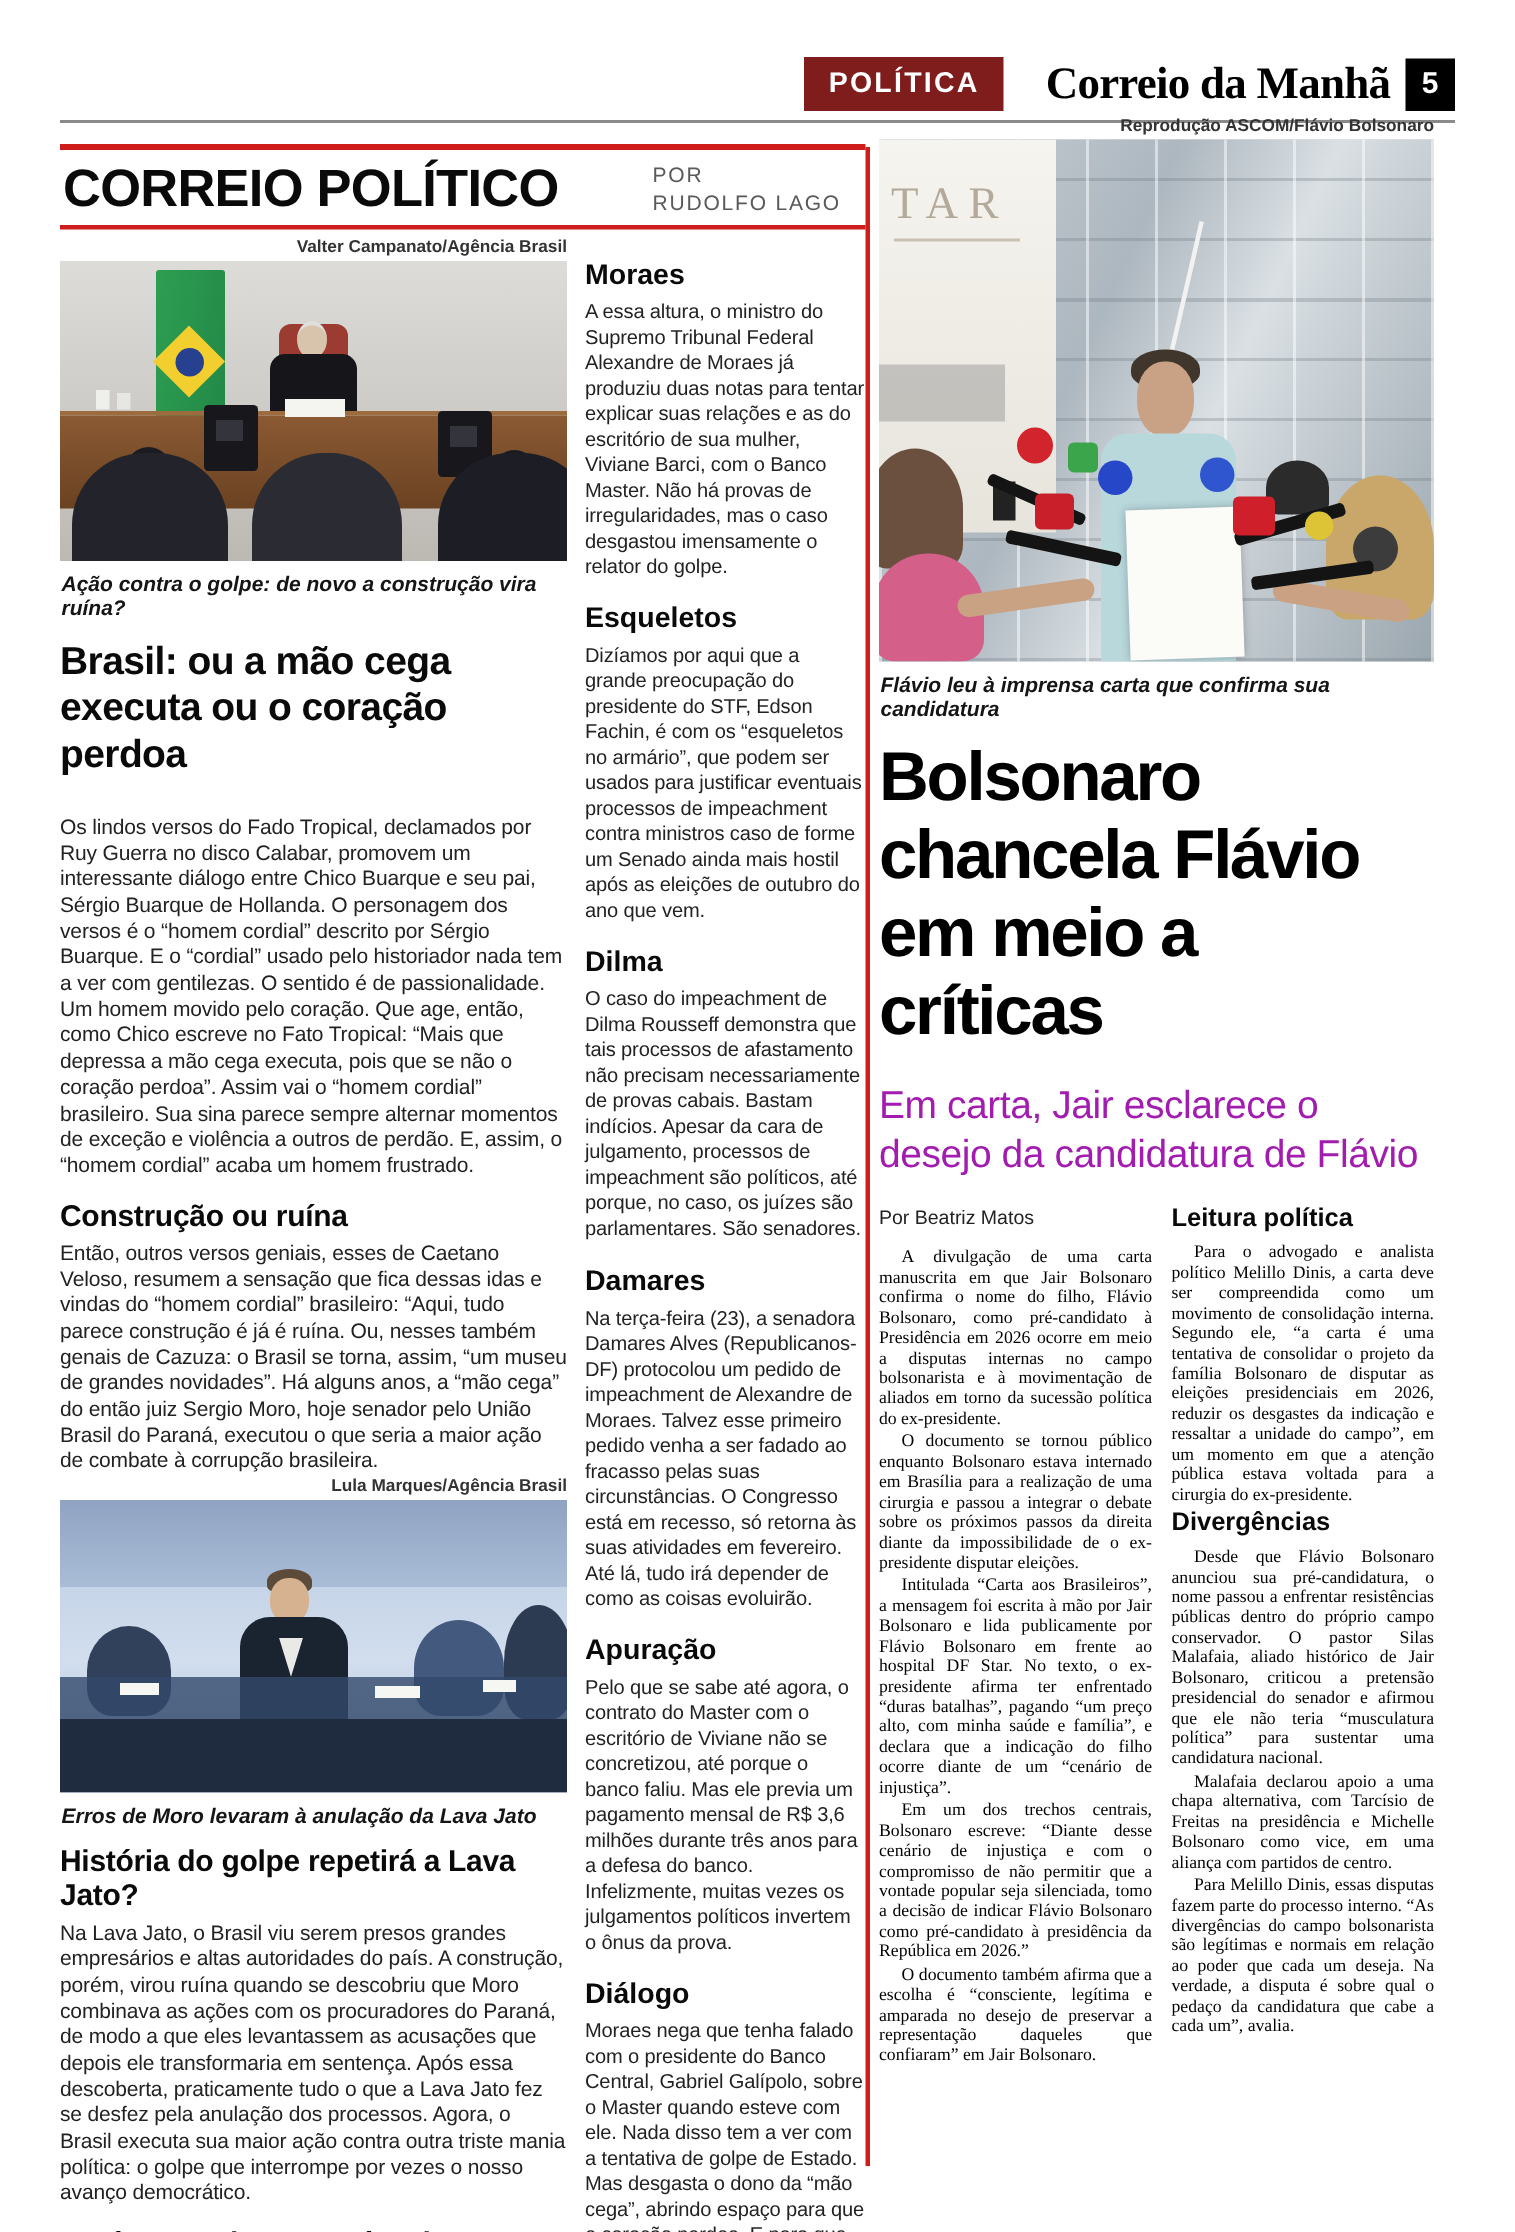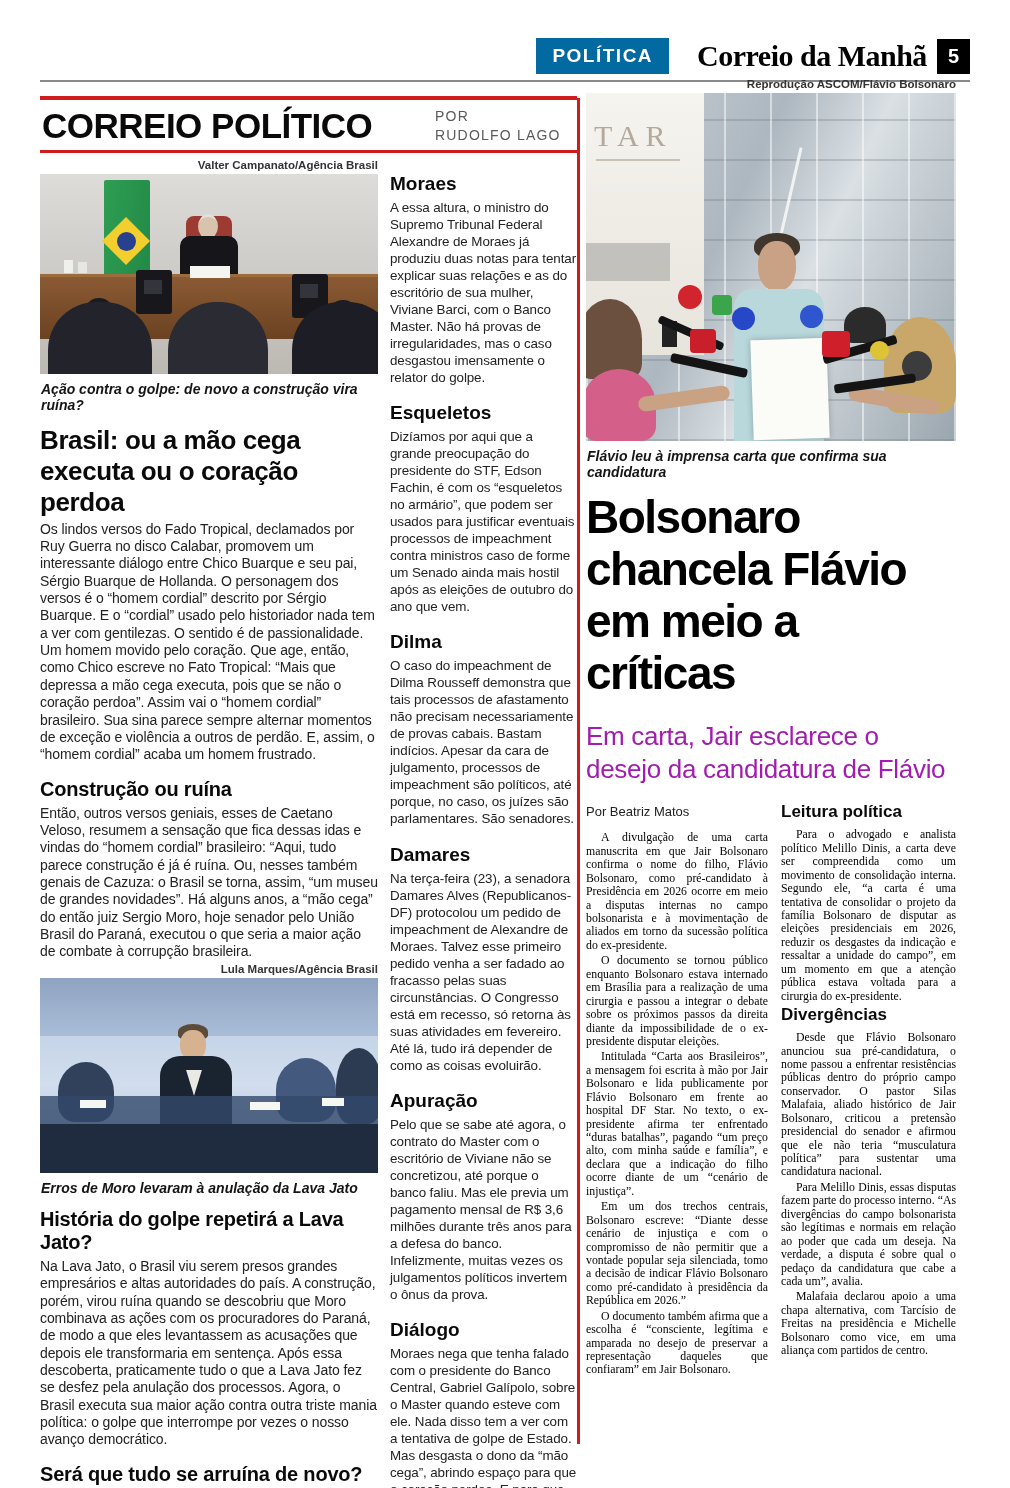--- a/index.html
+++ b/index.html
@@ -6,42 +6,42 @@
   body{
     width:1010px;height:1488px;position:relative;background:#fff;
     font-family:"Liberation Sans","DejaVu Sans",sans-serif;color:#111;
     overflow:hidden;-webkit-font-smoothing:antialiased;
   }
   .abs{position:absolute}
 
   
   #pageheader{position:absolute;left:40px;top:38px;width:930px;display:flex;align-items:center}
   .date{font-size:15px;color:#4a4a4a;letter-spacing:.2px}
-  .section-box{margin-left:auto;background:#0369a1;color:#fff;font-weight:700;font-size:19px;
+  .section-box{margin-left:auto;background:#7f1d1d;color:#fff;font-weight:700;font-size:19px;
     letter-spacing:1.5px;padding:7px 16px}
   .masthead{font-family:"Liberation Serif","DejaVu Serif",serif;font-weight:700;font-size:30px;
     color:#000;margin-left:28px;letter-spacing:-.5px}
   .pagenum-box{background:#000;color:#fff;font-weight:700;font-size:20px;padding:6px 11px;margin-left:10px}
   #header-rule{position:absolute;left:40px;top:80px;width:930px;height:2px;background:#8a8a8a}
 
   
   #left-zone{position:absolute;left:40px;top:96px;width:537px}
   .redbar{height:4px;background:#cf1d1d}
   .redbar.thin{height:3px}
   .cp-row{display:flex;align-items:center;padding:6px 2px 4px 2px}
   .cp-title{font-size:35px;font-weight:800;letter-spacing:-.5px;color:#0a0a0a}
   .cp-by{margin-left:auto;font-size:14px;color:#5a5a5a;letter-spacing:1.2px;line-height:1.35;
     text-transform:uppercase;width:140px}
   .left-cols{display:flex;gap:12px;min-height:1282px;margin-top:4px}
   .col-main{width:338px;flex:none}
   .col-notes{flex:1;min-width:0}
   .credit{font-size:11.5px;font-weight:700;color:#333;text-align:right;margin:2px 0 3px}
   .photo{position:relative;overflow:hidden;width:100%}
   .caption{font-style:italic;font-weight:600;font-size:14px;color:#151515;margin:7px 0 12px 1px}
-  .lh1{font-size:26px;font-weight:700;line-height:1.2;letter-spacing:-.4px;color:#0a0a0a;margin:2px 0 2px}
+  .lh1{font-size:26px;font-weight:700;line-height:1.2;letter-spacing:-.4px;color:#0a0a0a;margin:2px 0 24px}
   .bodytxt{font-size:14px;line-height:1.24;color:#222;letter-spacing:-.1px}
   .subhead{font-size:20px;font-weight:700;letter-spacing:-.2px;color:#0a0a0a;margin:14px 0 4px}
   .note-title{font-size:19px;font-weight:700;color:#0a0a0a;margin:16px 0 4px}
   .note-text{font-size:13.4px;line-height:1.27;color:#222;margin-bottom:13px;letter-spacing:-.1px}
   #red-vline{position:absolute;left:577px;top:98px;width:3px;height:1346px;background:#cf1d1d}
 
   
   #right-zone{position:absolute;left:586px;top:76px;width:370px}
   .r-headline{font-size:46px;font-weight:700;line-height:1.13;letter-spacing:-1.5px;color:#000;margin:10px 0 20px}
   .r-subhead{font-size:26px;font-weight:400;line-height:1.28;letter-spacing:-.3px;color:#a21caf;margin:0 0 16px}
@@ -256,17 +256,17 @@
       <p>O documento se tornou público enquanto Bolsonaro estava internado em Brasília para a realização de uma cirurgia e passou a integrar o debate sobre os próximos passos da direita diante da impossibilidade de o ex-presidente disputar eleições.</p>
       <p>Intitulada “Carta aos Brasileiros”, a mensagem foi escrita à mão por Jair Bolsonaro e lida publicamente por Flávio Bolsonaro em frente ao hospital DF Star. No texto, o ex-presidente afirma ter enfrentado “duras batalhas”, pagando “um preço alto, com minha saúde e família”, e declara que a indicação do filho ocorre diante de um “cenário de injustiça”.</p>
       <p>Em um dos trechos centrais, Bolsonaro escreve: “Diante desse cenário de injustiça e com o compromisso de não permitir que a vontade popular seja silenciada, tomo a decisão de indicar Flávio Bolsonaro como pré-candidato à presidência da República em 2026.”</p>
       <p>O documento também afirma que a escolha é “consciente, legítima e amparada no desejo de preservar a representação daqueles que confiaram” em Jair Bolsonaro.</p>
     </div>
     <div class="r-col2 serif">
       <div class="r-note-title">Leitura política</div>
       <p>Para o advogado e analista político Melillo Dinis, a carta deve ser compreendida como um movimento de consolidação interna. Segundo ele, “a carta é uma tentativa de consolidar o projeto da família Bolsonaro de disputar as eleições presidenciais em 2026, reduzir os desgastes da indicação e ressaltar a unidade do campo”, em um momento em que a atenção pública estava voltada para a cirurgia do ex-presidente.</p>
       <div class="r-note-title mt">Divergências</div>
       <p>Desde que Flávio Bolsonaro anunciou sua pré-candidatura, o nome passou a enfrentar resistências públicas dentro do próprio campo conservador. O pastor Silas Malafaia, aliado histórico de Jair Bolsonaro, criticou a pretensão presidencial do senador e afirmou que ele não teria “musculatura política” para sustentar uma candidatura nacional.</p>
+      <p>Malafaia declarou apoio a uma chapa alternativa, com Tarcísio de Freitas na presidência e Michelle Bolsonaro como vice, em uma aliança com partidos de centro.</p>
       <p>Para Melillo Dinis, essas disputas fazem parte do processo interno. “As divergências do campo bolsonarista são legítimas e normais em relação ao poder que cada um deseja. Na verdade, a disputa é sobre qual o pedaço da candidatura que cabe a cada um”, avalia.</p>
-      <p>Malafaia declarou apoio a uma chapa alternativa, com Tarcísio de Freitas na presidência e Michelle Bolsonaro como vice, em uma aliança com partidos de centro.</p>
     </div>
   </div>
 </div>
 
 </body></html>

